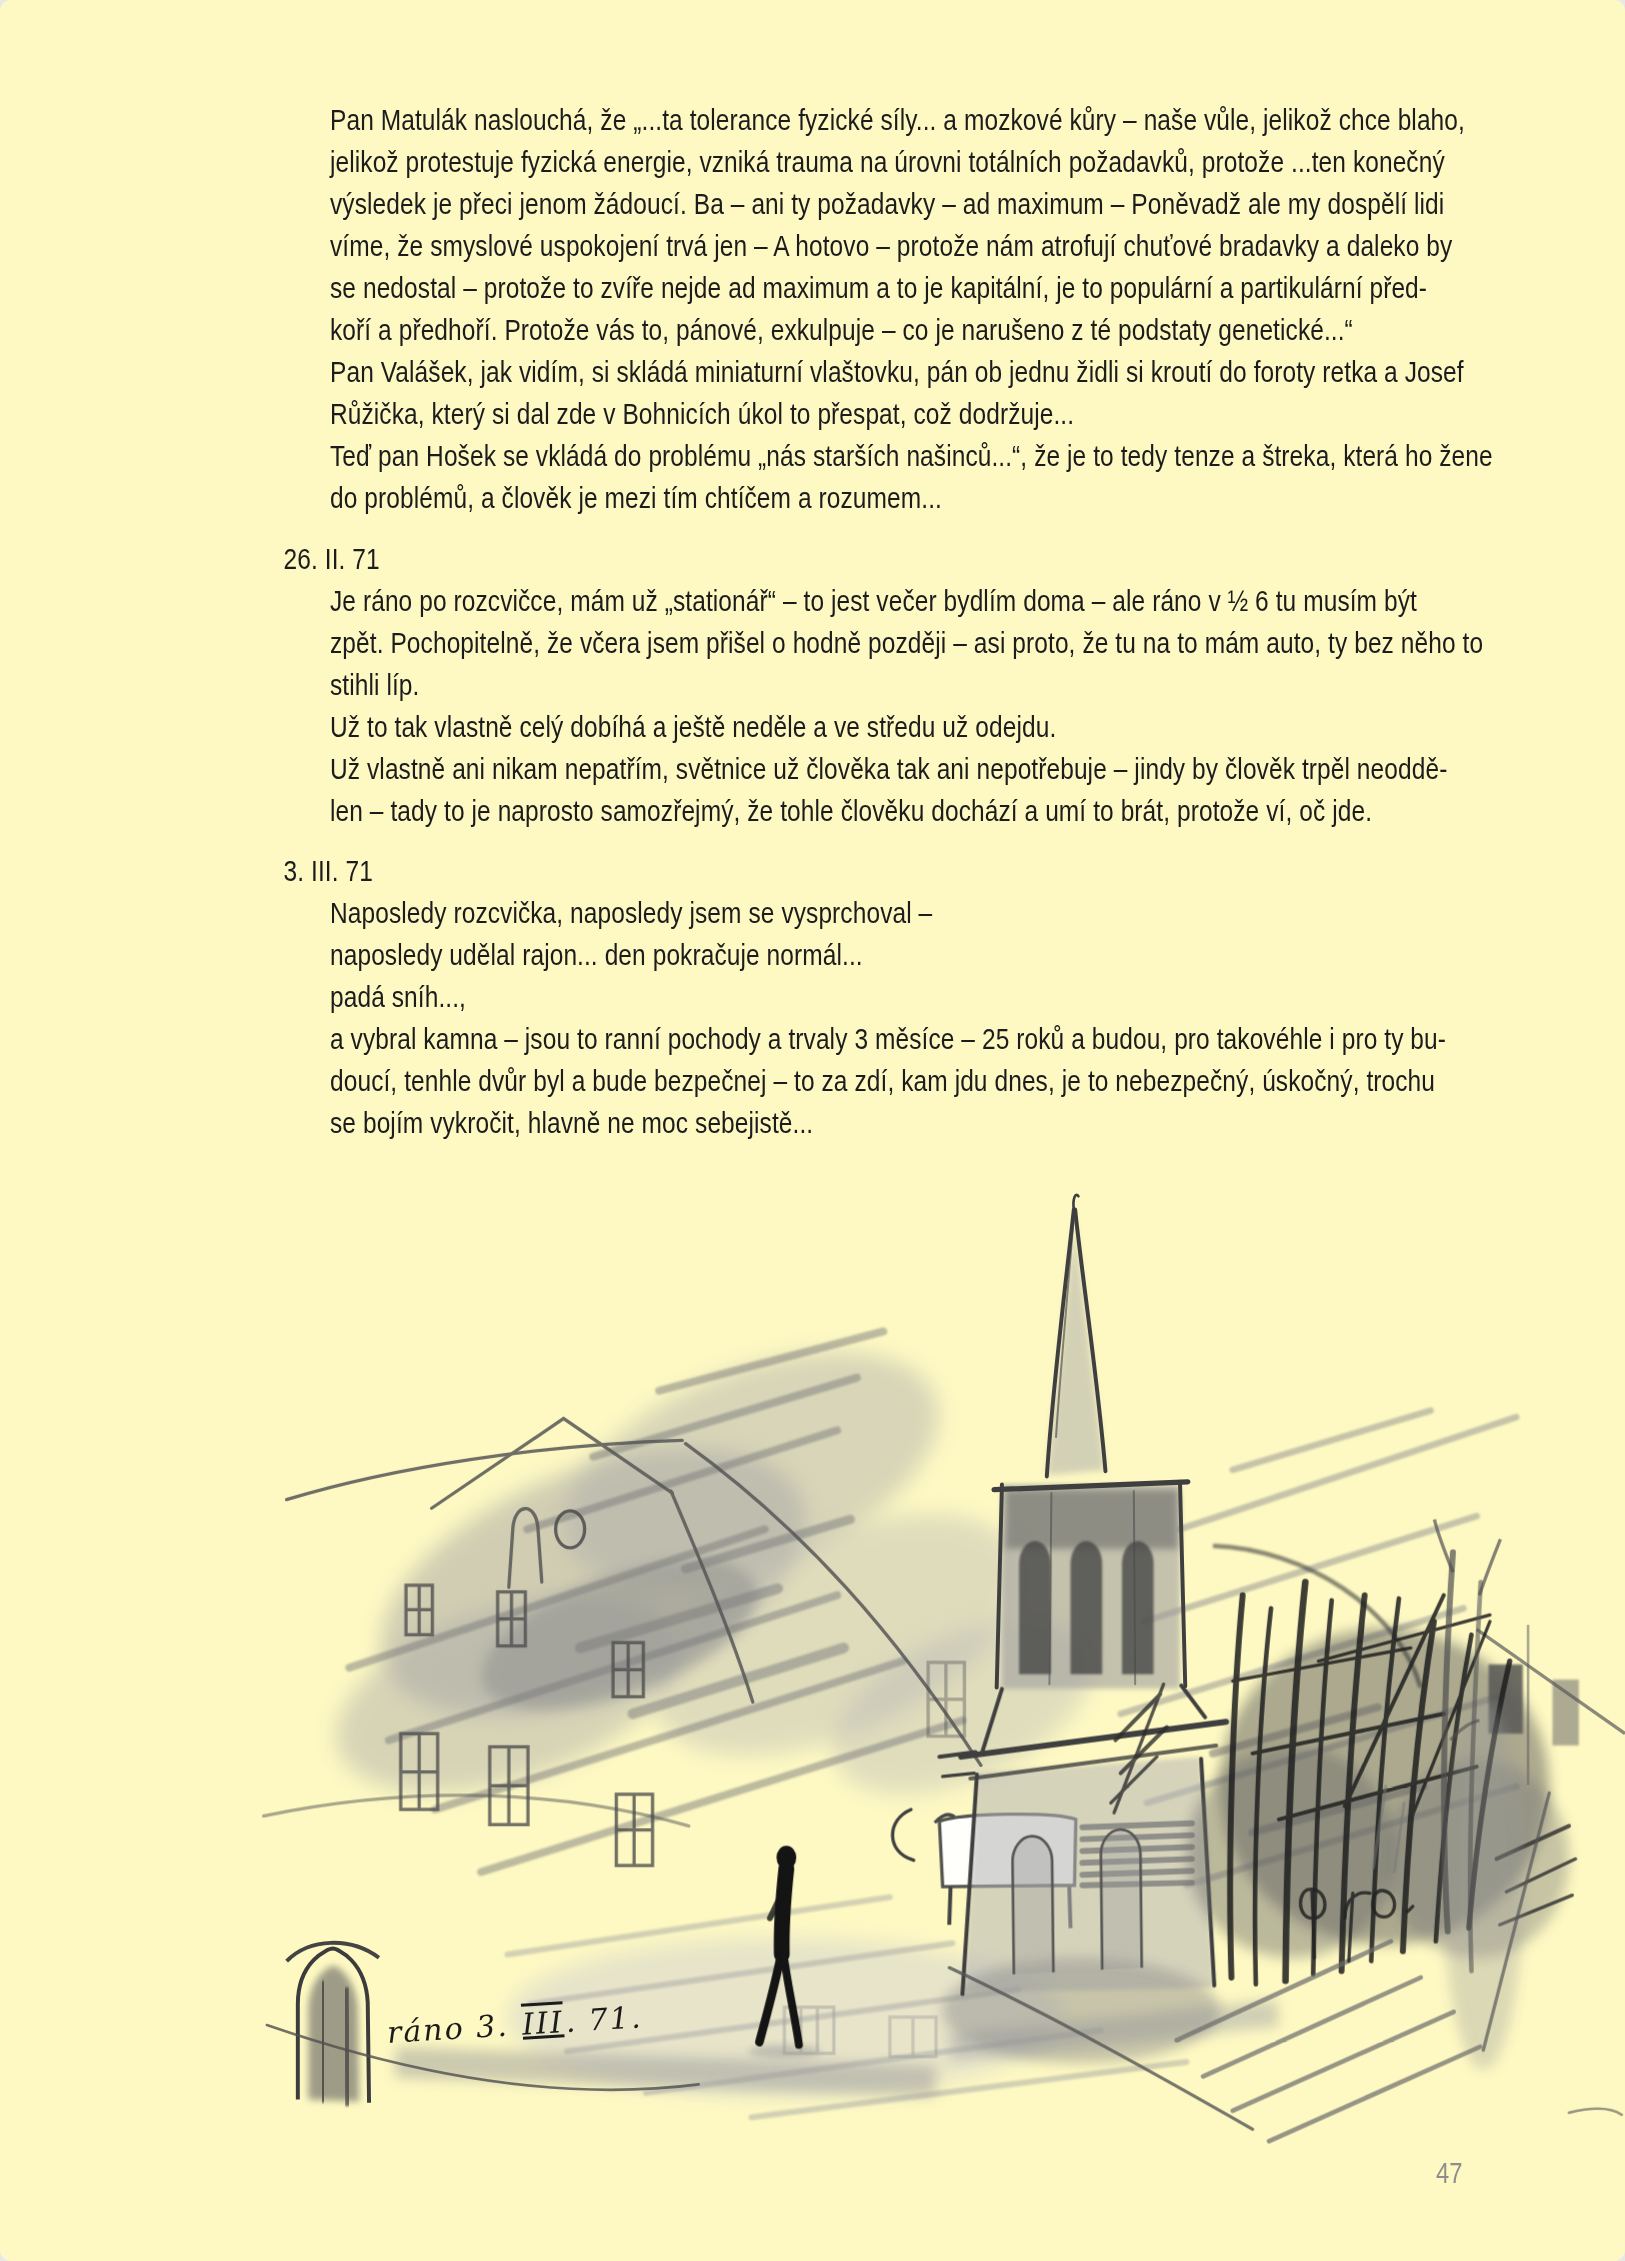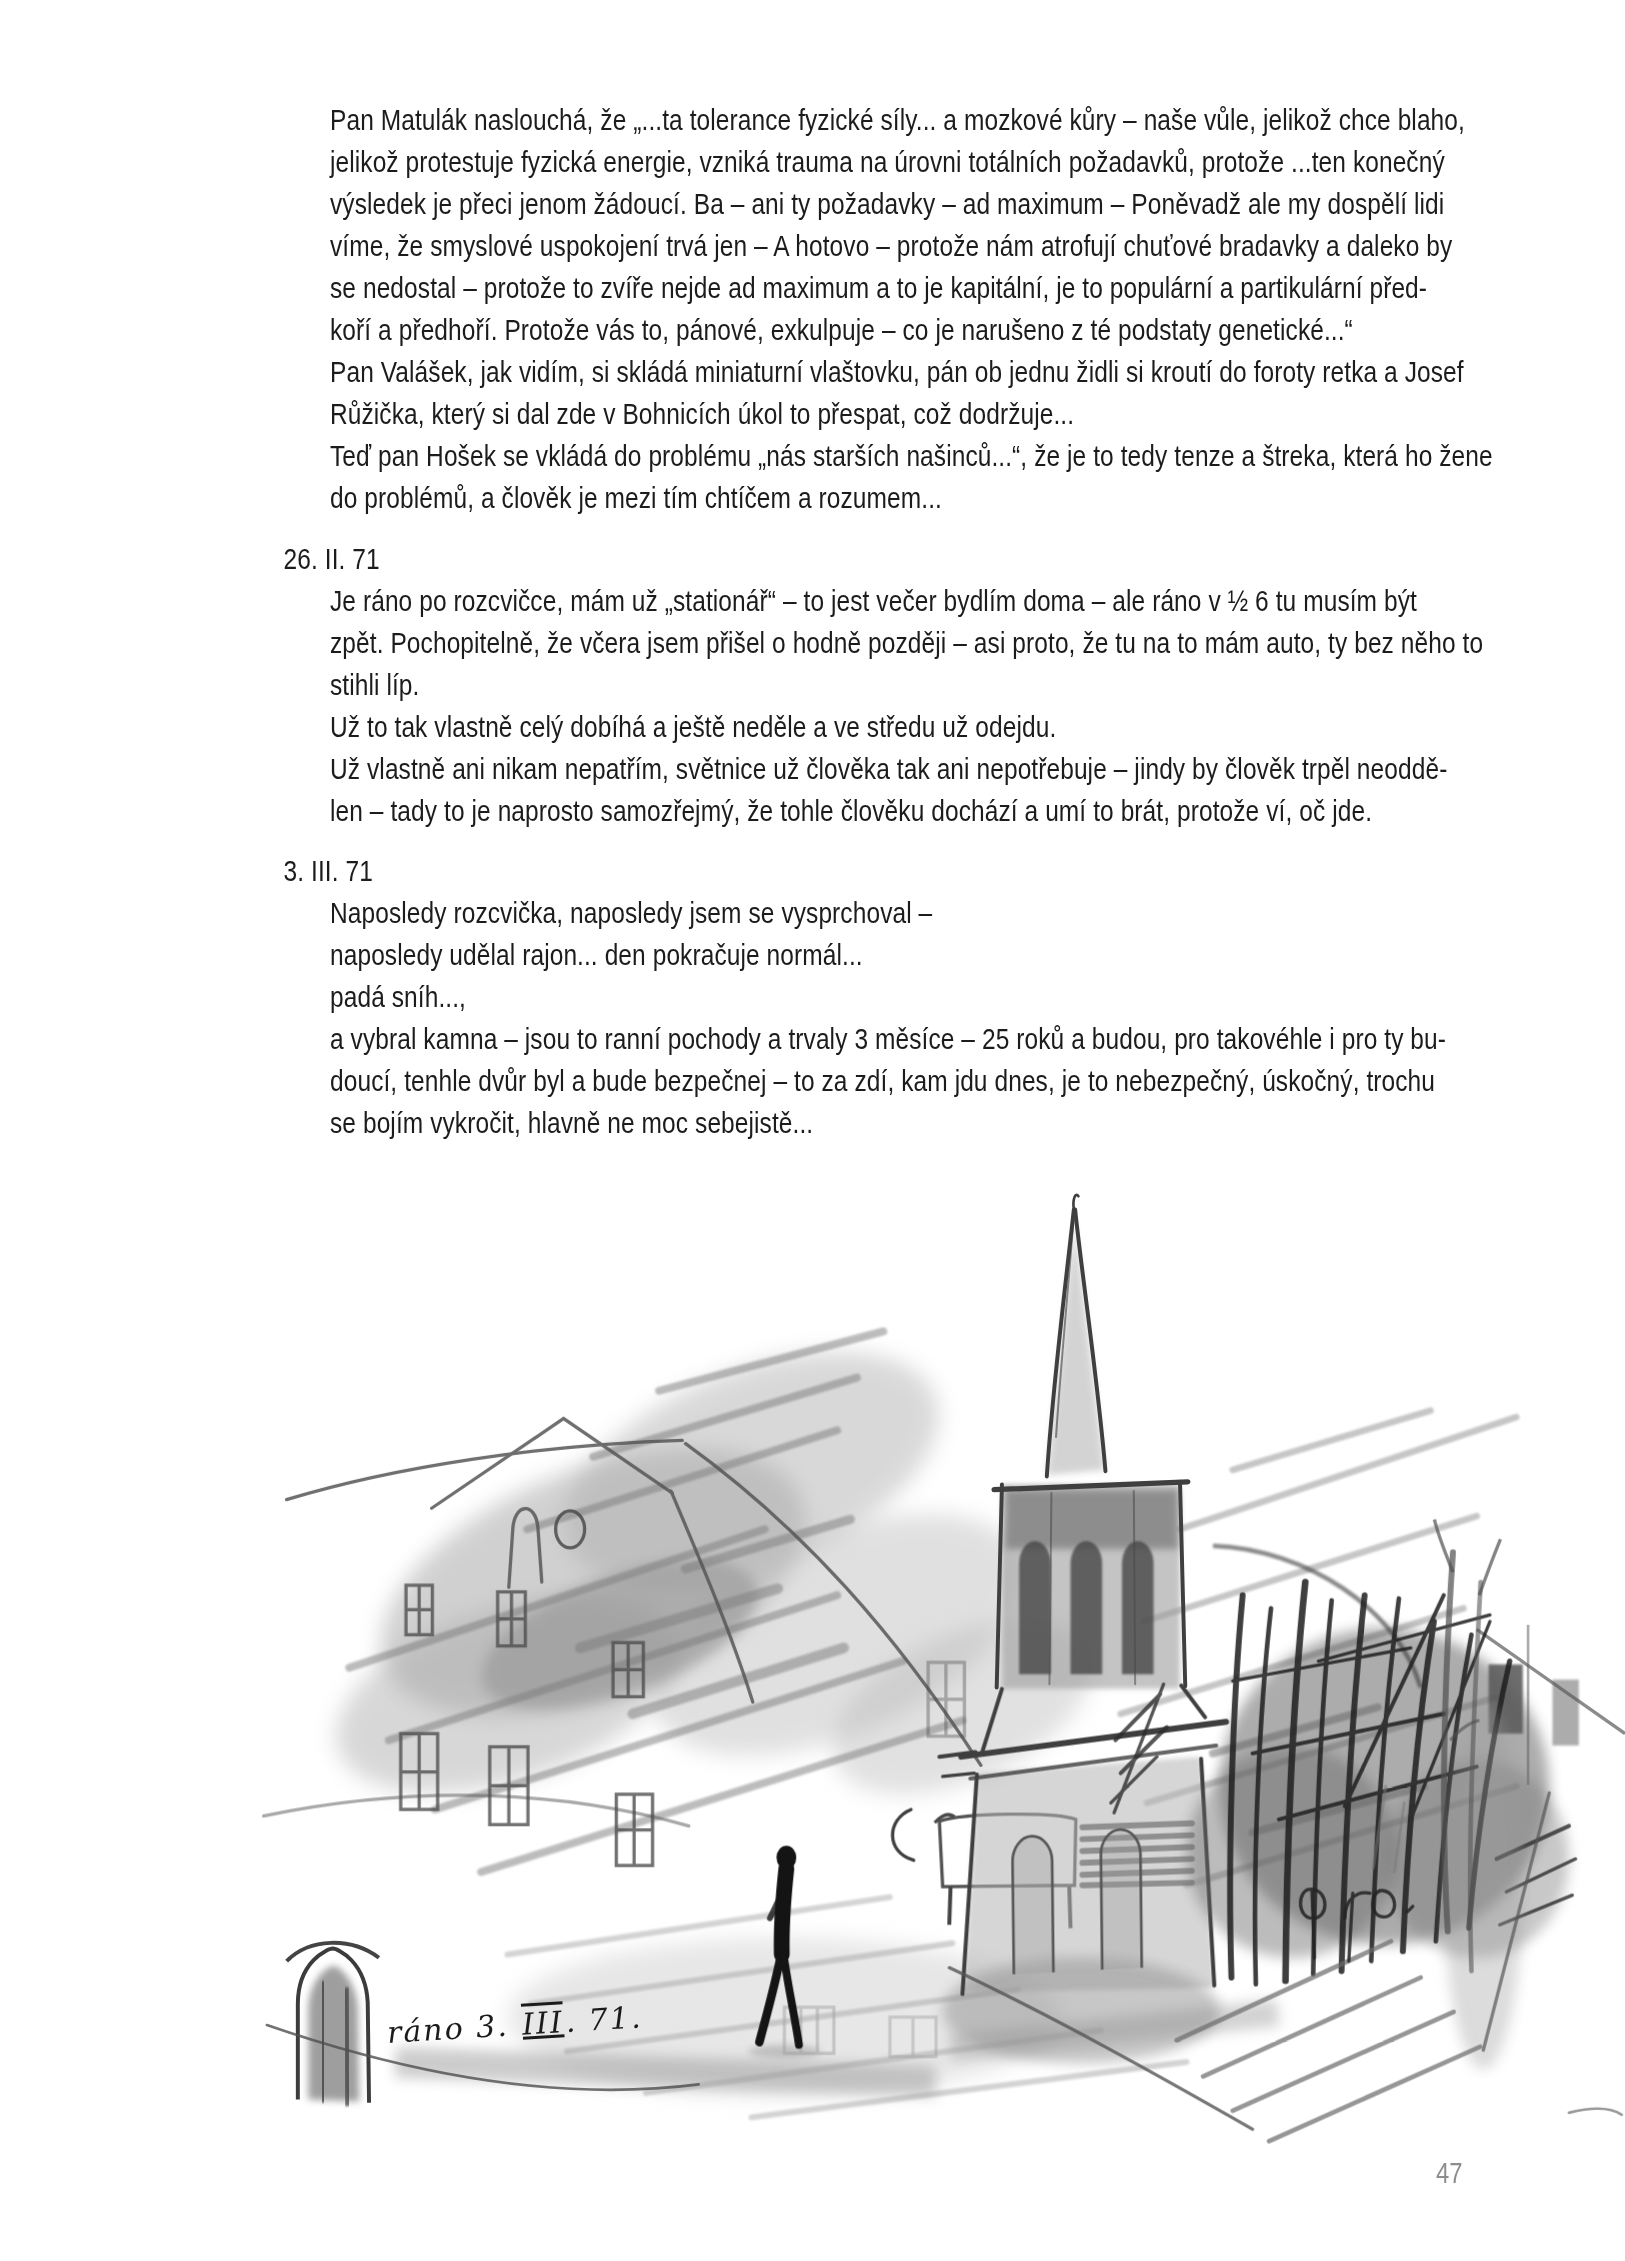--- a/index.html
+++ b/index.html
@@ -1,18 +1,18 @@
 <!DOCTYPE html>
 <html style="font-size:10.5px"><head>
 <meta charset="utf-8">
 <style>
   html,body{margin:0;padding:0;background:#e8e8e8;}
   .page{
-    position:relative;width:1625px;height:2261px;background:#ffffff;
-    font-family:"Liberation Sans",sans-serif;color:#1c1c1c;overflow:hidden;
+    position:relative;width:1625px;height:2261px;background:#fef9c3;
+    font-family:"Liberation Sans",sans-serif;color:#1c1c1c;overflow:hidden;border-radius:11px;
   }
   .textcol{
     position:absolute;left:330px;top:99px;width:1378px;
     transform:scaleX(.845);transform-origin:0 0;
     font-size:29px;line-height:42px;font-weight:400;letter-spacing:0.1px;
   }
   .line{white-space:nowrap;height:42px;}
   .entry-date{white-space:nowrap;height:42px;margin-top:18.5px;margin-left:-55px;}
   .drawing{position:absolute;left:224px;top:1160px;}
   .caption{

